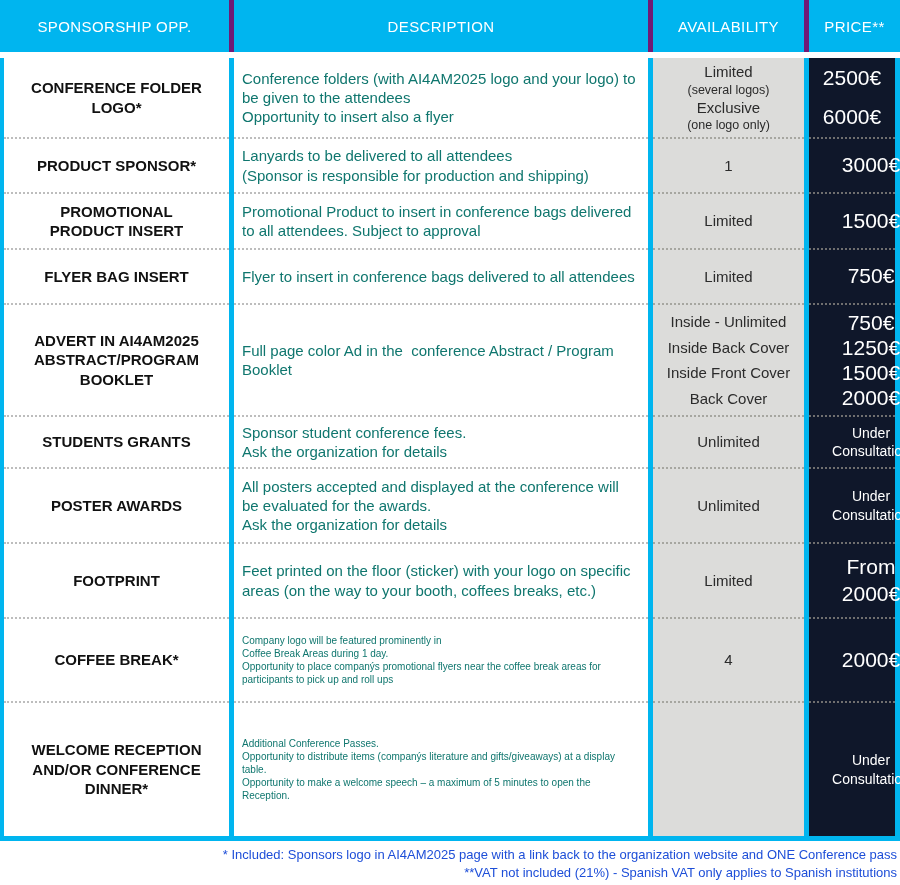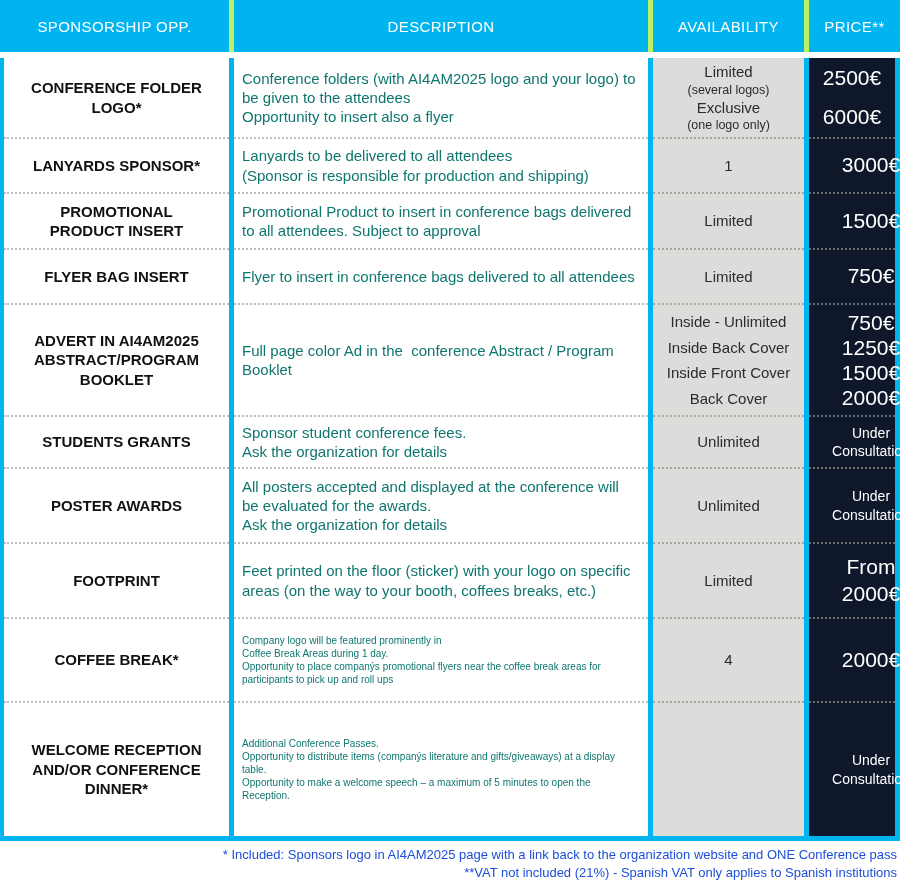--- a/index.html
+++ b/index.html
@@ -11,21 +11,21 @@
   }
   .sheet { width: 900px; }
 
   
   .header {
     display: grid;
     grid-template-columns: 229px 414px 151px 91px;
     column-gap: 5px;
     height: 52px;
     margin-bottom: 6px;
-    background: #bef264;
+    background: #701a75;
   }
   .header-cell {
     background: #00b5ef;
     color: #ffffff;
     display: flex;
     align-items: center;
     justify-content: center;
     font-size: 15px;
     letter-spacing: 0.4px;
     text-align: center;
@@ -140,21 +140,21 @@
           <div class="avail-line small">(several logos)</div>
           <div class="avail-line">Exclusive</div>
           <div class="avail-line small">(one logo only)</div>
         </div>
         <div class="cell price-cell big-spaced">
           <div class="price-line">2500€</div>
           <div class="price-line">6000€</div>
         </div>
       </div>
       <div class="row">
-        <div class="cell name-cell">LANYARDS SPONSOR*</div>
+        <div class="cell name-cell">PRODUCT SPONSOR*</div>
         <div class="cell desc-cell">
           <div class="desc-line">Lanyards to be delivered to all attendees</div>
           <div class="desc-line">(Sponsor is responsible for production and shipping)</div>
         </div>
         <div class="cell avail-cell">
           <div class="avail-line">1</div>
         </div>
         <div class="cell price-cell">
           <div class="price-line">3000€</div>
         </div>

